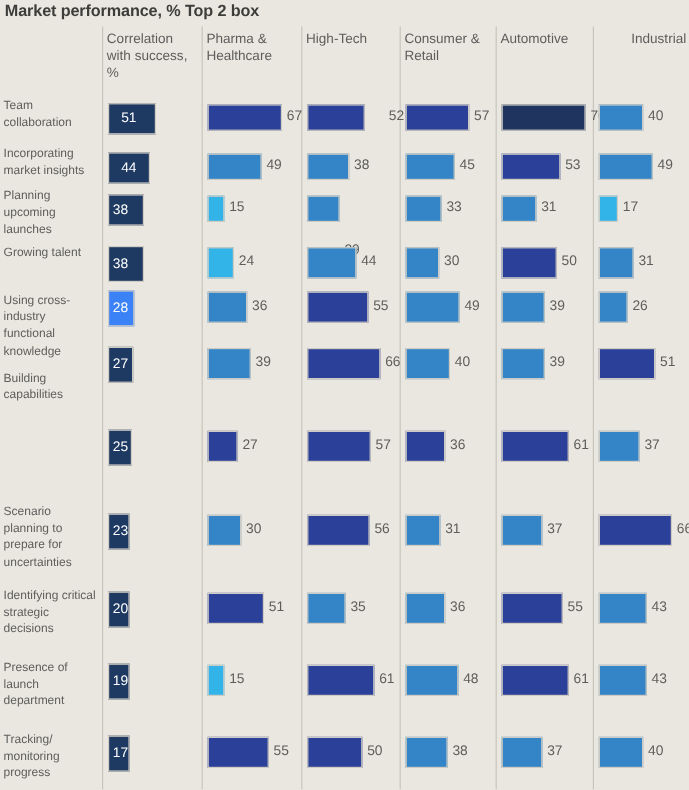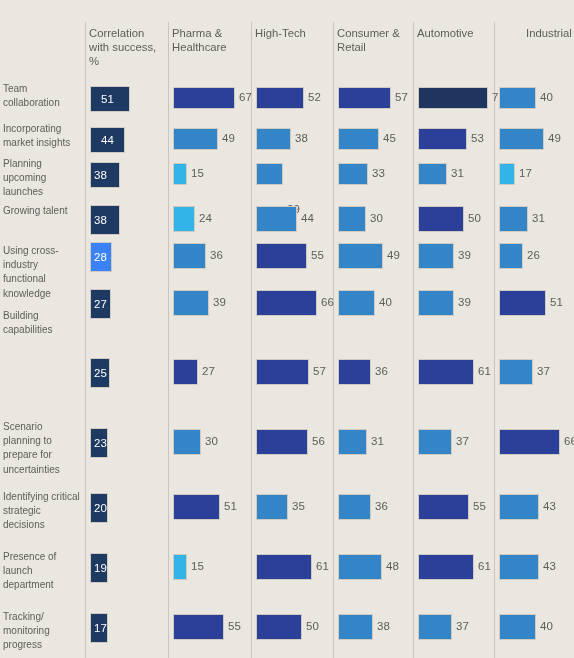--- a/index.html
+++ b/index.html
@@ -78,20 +78,21 @@
     font-size: 11.5px;
     color: #5d5d5a;
     white-space: nowrap;
   }
 </style>
 </head>
 <body>
 
 <div id="chart">
 
+  <div class="title">Market performance, % Top 2 box</div>
 
   <div class="grid" id="grid">
       <div class="vline" style="left: 85px; height: 636px;"></div>
       <div class="vline" style="left: 168px; height: 636px;"></div>
       <div class="vline" style="left: 251px; height: 636px;"></div>
       <div class="vline" style="left: 333px; height: 636px;"></div>
       <div class="vline" style="left: 413px; height: 636px;"></div>
       <div class="vline" style="left: 494px; height: 636px;"></div>
       <div class="hdr" style="left: 89px; width: 76px;">Correlation with success, %</div>
       <div class="hdr" style="left: 172px; width: 76px;">Pharma &amp; Healthcare</div>
@@ -158,21 +159,21 @@
       <div class="barval" style="left: 202px; top: 343px;">27</div>
       <div class="bar" style="left: 173px; top: 407px; width: 28px; height: 26px; background: rgb(51, 133, 200);"></div>
       <div class="barval" style="left: 205px; top: 413px;">30</div>
       <div class="bar" style="left: 173px; top: 472px; width: 47px; height: 26px; background: rgb(43, 65, 153);"></div>
       <div class="barval" style="left: 224px; top: 478px;">51</div>
       <div class="bar" style="left: 173px; top: 532px; width: 14px; height: 26px; background: rgb(50, 180, 232);"></div>
       <div class="barval" style="left: 191px; top: 538px;">15</div>
       <div class="bar" style="left: 173px; top: 592px; width: 51px; height: 26px; background: rgb(43, 65, 153);"></div>
       <div class="barval" style="left: 228px; top: 598px;">55</div>
       <div class="bar" style="left: 256px; top: 65px; width: 48px; height: 22px; background: rgb(43, 65, 153);"></div>
-      <div class="barval" style="left: 308px; top: 69px;">52</div>
+      <div class="barval" style="left: 324px; top: 69px;">52</div>
       <div class="bar" style="left: 256px; top: 106px; width: 35px; height: 22px; background: rgb(51, 133, 200);"></div>
       <div class="barval" style="left: 295px; top: 110px;">38</div>
       <div class="bar" style="left: 256px; top: 141px; width: 27px; height: 22px; background: rgb(51, 133, 200);"></div>
       <div class="barval" style="left: 287px; top: 145px; margin-top: 36px;">29</div>
       <div class="bar" style="left: 256px; top: 184px; width: 41px; height: 26px; background: rgb(51, 133, 200);"></div>
       <div class="barval" style="left: 301px; top: 190px;">44</div>
       <div class="bar" style="left: 256px; top: 221px; width: 51px; height: 26px; background: rgb(43, 65, 153);"></div>
       <div class="barval" style="left: 311px; top: 227px;">55</div>
       <div class="bar" style="left: 256px; top: 268px; width: 61px; height: 26px; background: rgb(43, 65, 153);"></div>
       <div class="barval" style="left: 321px; top: 274px;">66</div>

